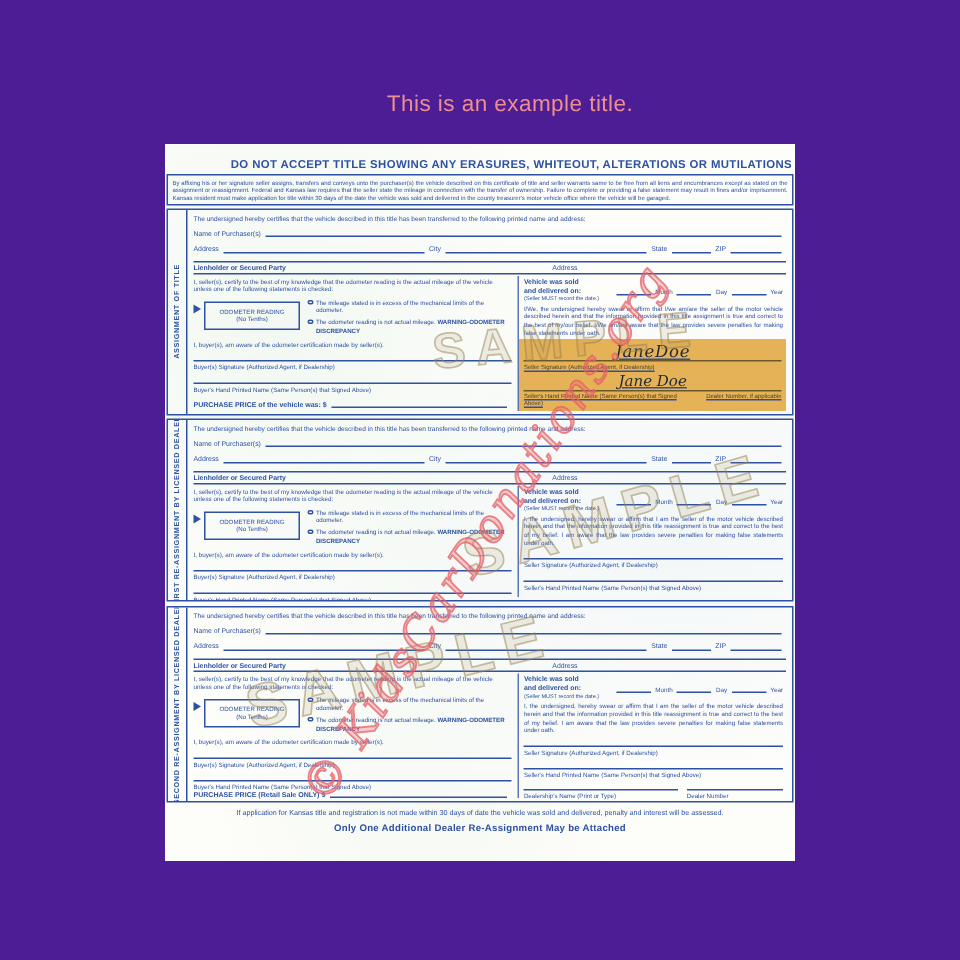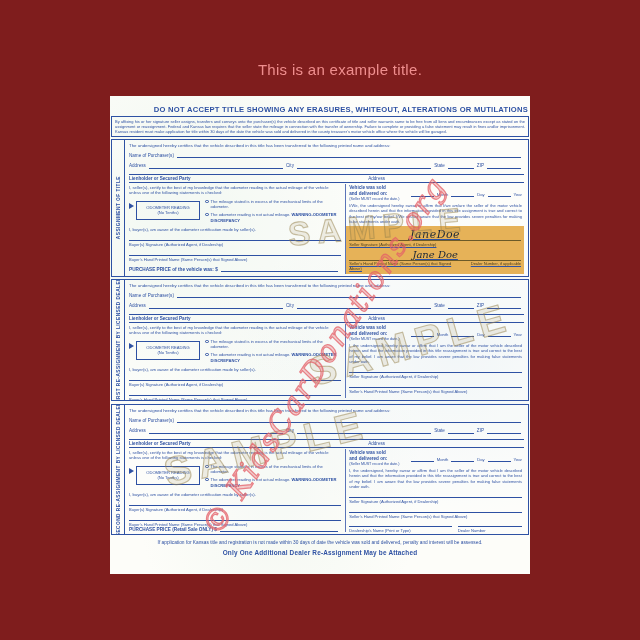--- a/index.html
+++ b/index.html
@@ -5,21 +5,21 @@
   :root{
     --blue:#2e51a3;
     --blue-soft:#5a74b8;
     --orange:#e6b258;
     --pink:#ef8e8e;
     --ink:#1c2736;
   }
   *{margin:0;padding:0;box-sizing:border-box;}
   html,body{width:640px;height:640px;background:#ffffff;overflow:hidden;
     font-family:"Liberation Sans",sans-serif;}
-  .stage{position:relative;width:640px;height:640px;background:#7f1d1d;}
+  .stage{position:relative;width:640px;height:640px;background:#4c1d95;}
 
   .top-caption{position:absolute;top:61px;left:110px;width:460px;text-align:center;
     font-size:15px;color:var(--pink);letter-spacing:.3px;font-weight:400;}
   .bottom-caption{position:absolute;top:586px;left:60px;width:520px;text-align:center;
     font-size:15px;color:var(--pink);letter-spacing:.3px;font-weight:400;}
 
   .doc{position:absolute;left:110px;top:96px;width:420px;height:478px;color:var(--blue);
     background:
       radial-gradient(ellipse at 18% 28%, rgba(185,220,200,.22), transparent 42%),
       radial-gradient(ellipse at 82% 55%, rgba(180,210,235,.20), transparent 45%),

